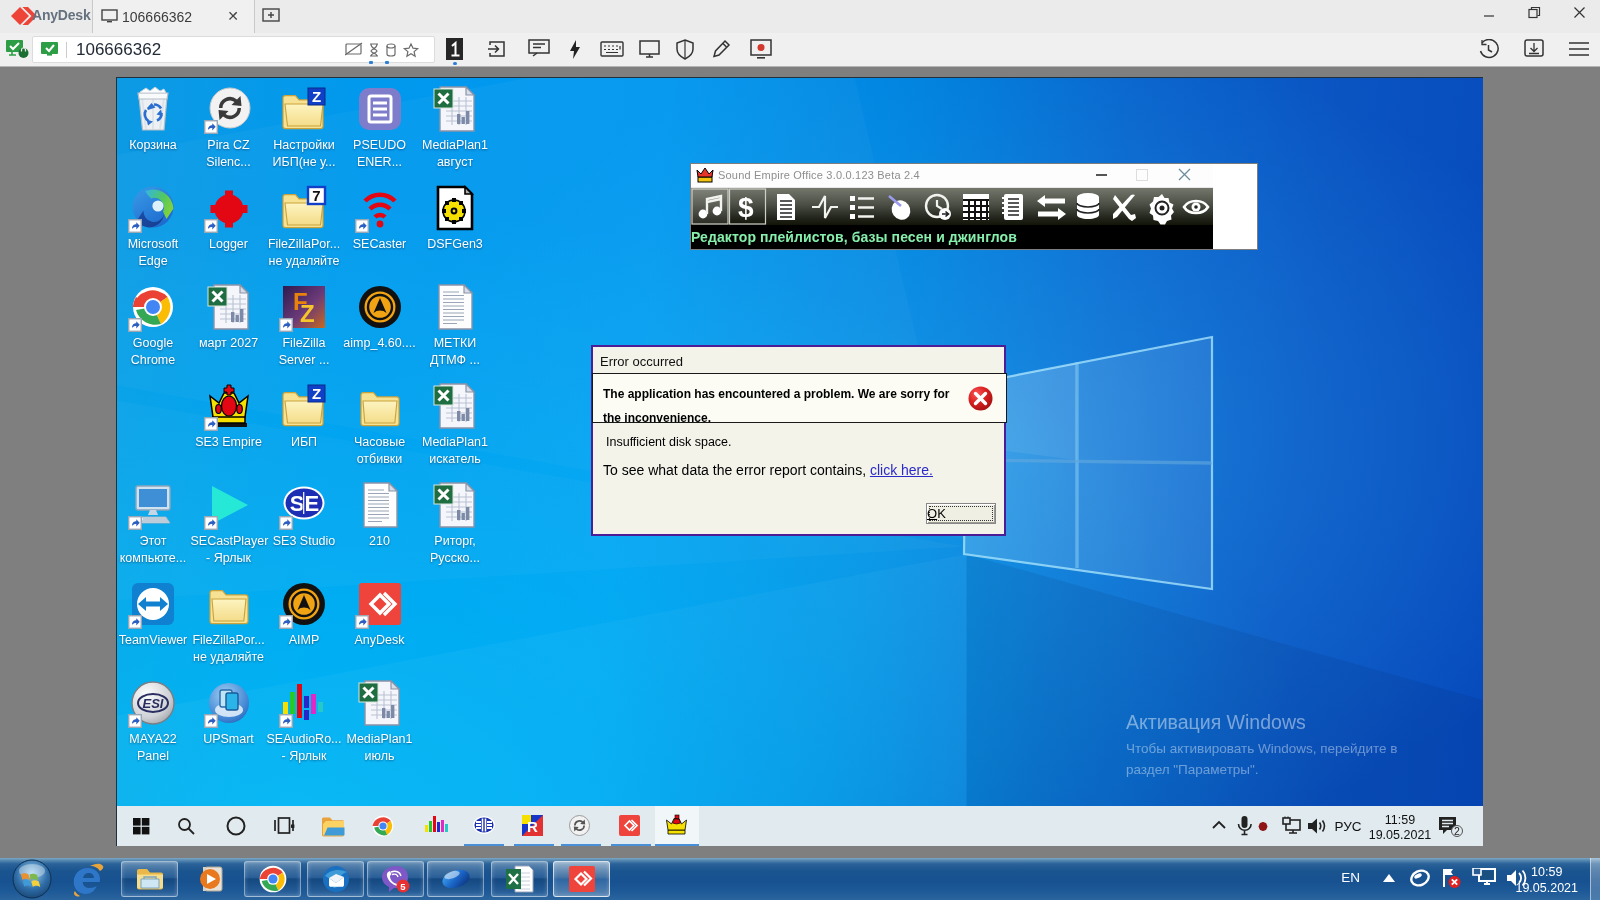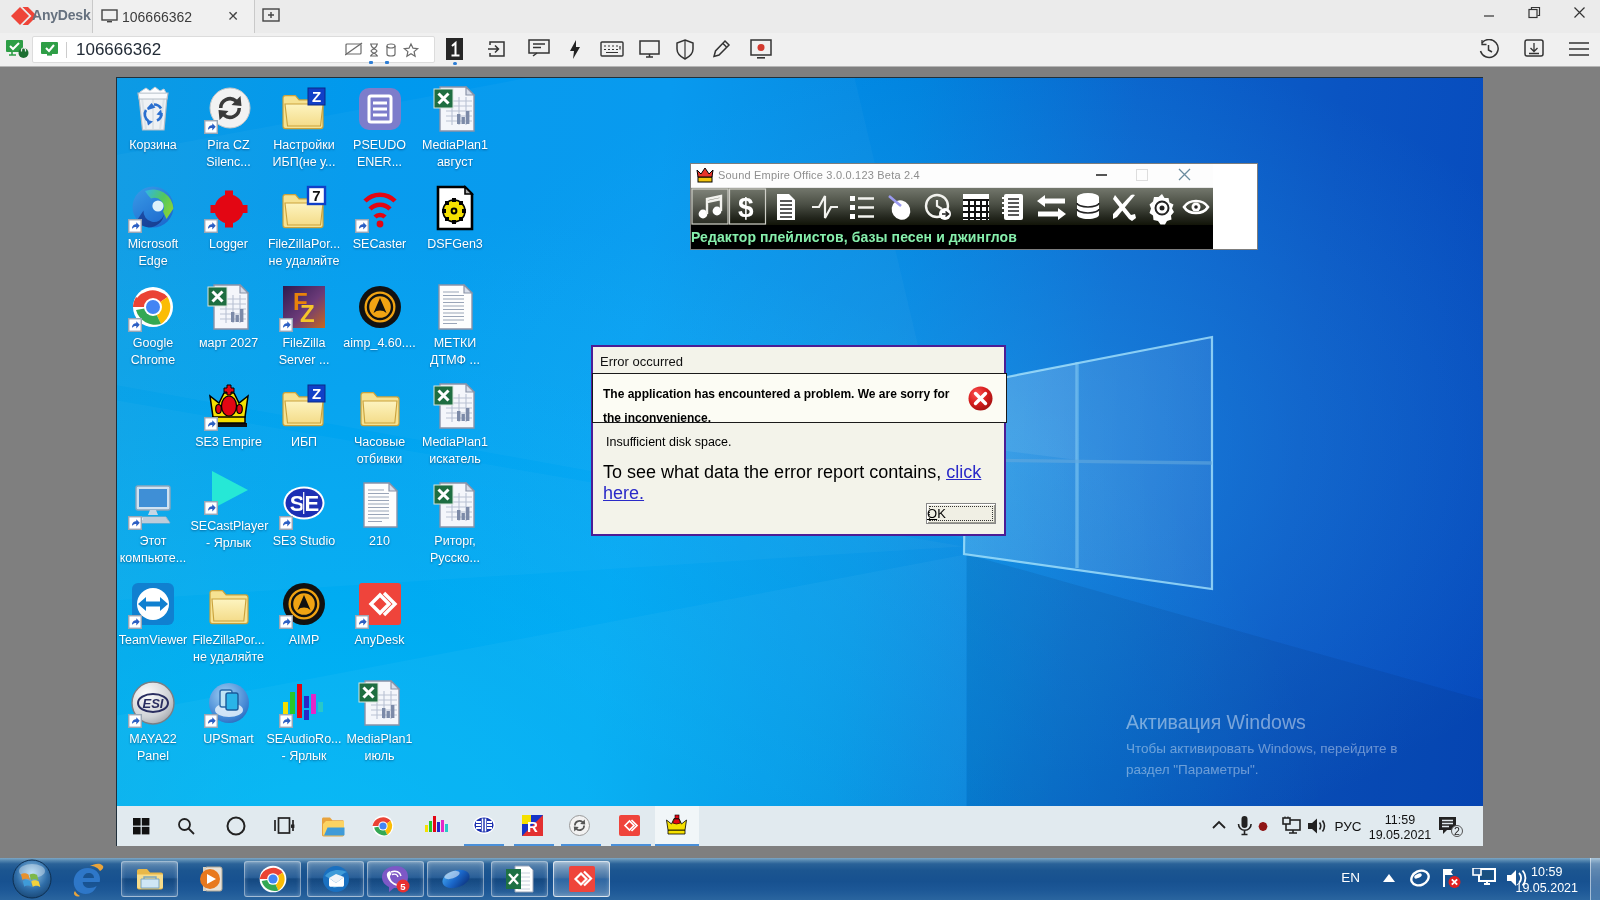--- a/index.html
+++ b/index.html
@@ -58,21 +58,21 @@
 #sewbar { position:absolute; left:0; top:23px; width:522px; height:38px; background:linear-gradient(#73776c, #4a4e44 45%, #23261d 80%, #121408); border-top:1px solid #e7e7e7; }
 #sewmsg { position:absolute; left:0; top:61px; width:522px; height:24px; background:#000; color:#86efac; font-weight:bold; font-size:14px; line-height:24px; letter-spacing:0.1px; white-space:nowrap; }
 
 
 #err { position:absolute; left:474px; top:267px; width:415px; height:191px; background:#f3f3ea; border:2px solid #4c1d95; }
 #errtitle { position:absolute; left:7px; top:7px; font-size:13px; color:#111; }
 #errbox { position:absolute; left:-1px; top:26px; width:415px; height:50px; background:#fcfcf4; border:1px solid #1a1a1a; border-left:1px solid #1a1a1a; }
 #errbold { position:absolute; left:10px; top:8px; width:366px; font-size:12px; font-weight:bold; color:#000; line-height:24px; }
 #erricon { position:absolute; left:375px; top:12px; width:25px; height:25px; }
 #errl1 { position:absolute; left:13px; top:88px; font-size:12.5px; color:#000; }
-#errl2 { position:absolute; left:10px; top:115px; font-size:18px; color:#000; }
+#errl2 { position:absolute; left:10px; top:115px; font-size:14px; color:#000; }
 #errl2 a { color:#2a2ac8; }
 #okbtn { position:absolute; left:333px; top:156px; width:70px; height:21px; background:#f0efe4; border:1px solid #888; box-shadow:inset 1px 1px 0 #fff, inset -1px -1px 0 #9d9d93; font-size:13px; line-height:19px; }
 #okin { position:absolute; left:2px; top:2px; right:2px; bottom:2px; border:1px dotted #333; }
 
 
 #tb7 { position:absolute; left:0; top:858px; width:1600px; height:42px;
   background:linear-gradient(#7ca7c6 0%, #5587b0 6%, #2a6298 14%, #1b5590 30%, #175190 55%, #1c5796 75%, #2a659f 100%); }
 .b7 { position:absolute; top:3px; width:57px; height:36px; border:1px solid rgba(255,255,255,0.45); border-radius:3px;
   background:linear-gradient(rgba(255,255,255,0.25), rgba(255,255,255,0.08) 45%, rgba(0,0,0,0.10) 50%, rgba(255,255,255,0.06)); box-shadow:inset 0 0 4px rgba(255,255,255,0.25); }
 .b7 svg, .b7 > div { position:absolute; left:50%; top:50%; transform:translate(-50%,-50%); }
@@ -490,21 +490,21 @@
 <path d="M10 35 h26 l4 6 h-34 z" fill="#e2e9f0" stroke="#9ab0c4" stroke-width="1"></path>
 <g stroke="#9ab0c4" stroke-width="1">
                   <path d="M13 37 h24 M12 39 h26"></path>
                 </g>
 </svg><svg class="sc" viewBox="0 0 14 14">
                 <rect x="0" y="0" width="14" height="14" fill="#fff" stroke="#98a5b8" stroke-width="1"></rect>
                 <path d="M3.5 10.5 c0-4 2.5-5.5 5-5.5 v-2.5 l4 4.3 -4 4.2 v-2.8 c-2.2 0-3.8 .6-5 2.3 z" fill="#2b5fc4"></path>
               </svg></div>
             <div class="lb">Этот<br>компьюте...</div>
           </div>
-<div class="dico" style="left:73.5px;top:389px">
+<div class="dico" style="left:73.5px;top:404px">
             <div class="ic"><svg width="46" height="46" viewBox="0 0 46 46">
                 <path d="M6 4 L42 23 L6 42 z" fill="#26e8d6"></path>
               </svg><svg class="sc" viewBox="0 0 14 14">
                 <rect x="0" y="0" width="14" height="14" fill="#fff" stroke="#98a5b8" stroke-width="1"></rect>
                 <path d="M3.5 10.5 c0-4 2.5-5.5 5-5.5 v-2.5 l4 4.3 -4 4.2 v-2.8 c-2.2 0-3.8 .6-5 2.3 z" fill="#2b5fc4"></path>
               </svg></div>
             <div class="lb">SECastPlayer<br>- Ярлык</div>
           </div>
 <div class="dico" style="left:149px;top:404px">
             <div class="ic"><svg width="46" height="46" viewBox="0 0 46 46">

